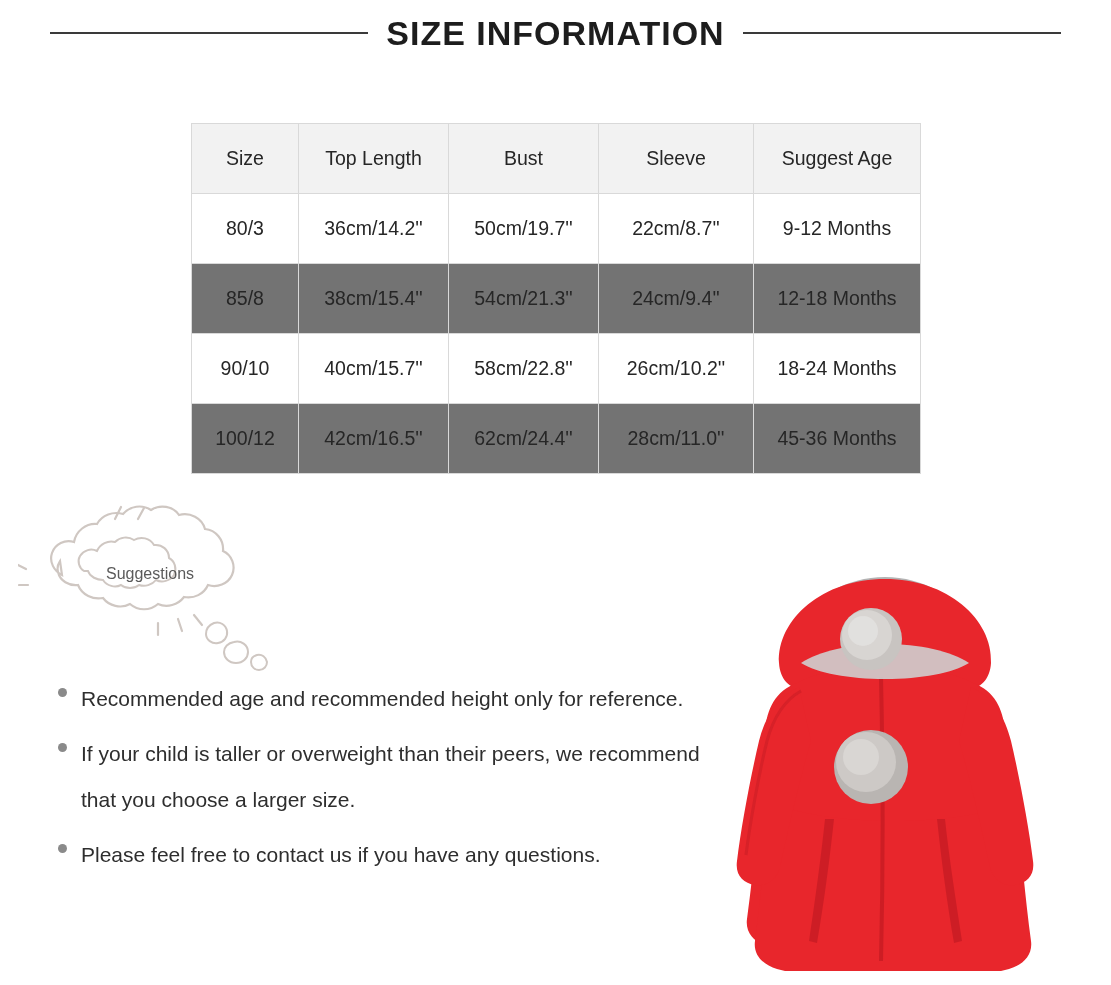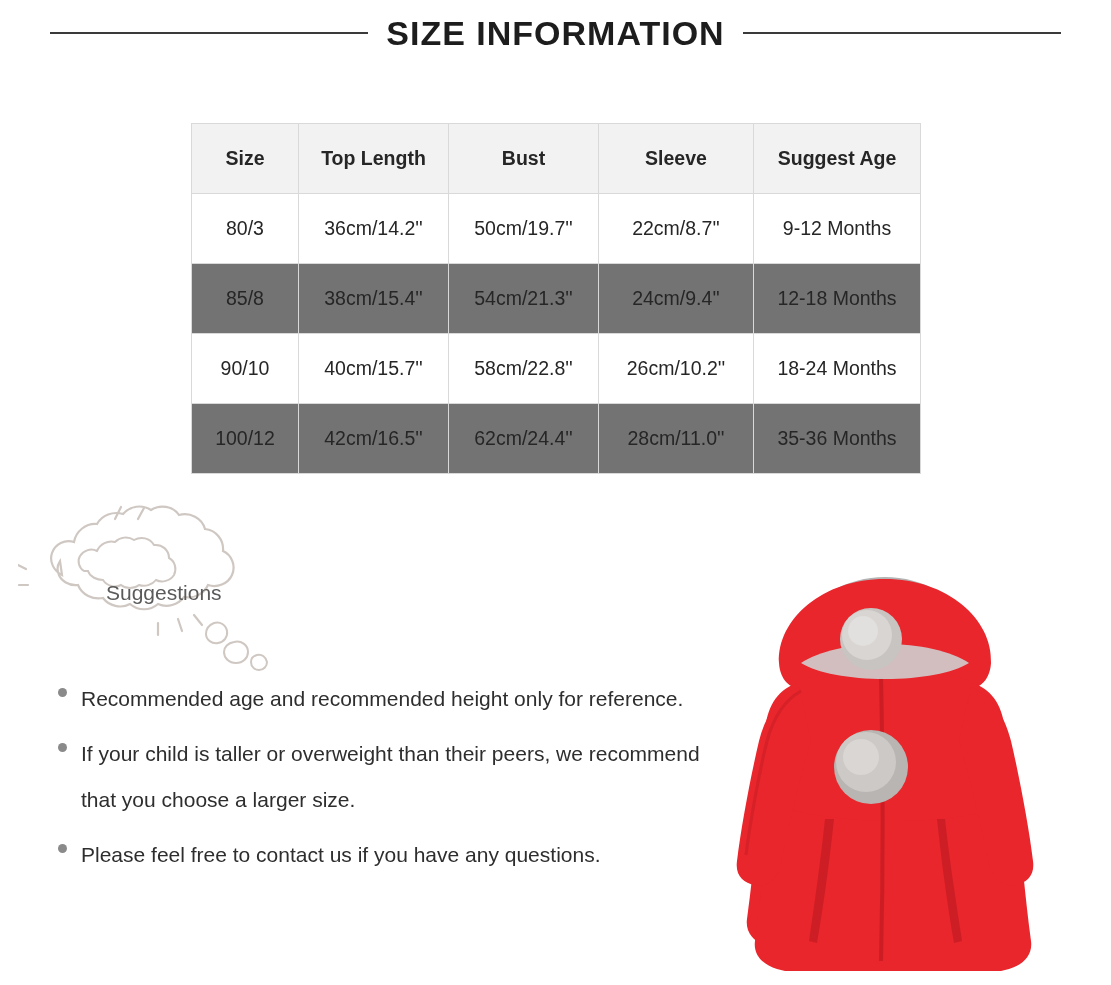--- a/index.html
+++ b/index.html
@@ -58,21 +58,21 @@
     text-align: center;
     font-size: 19.5px;
     color: #262626;
     height: 69px;
     padding: 0 4px;
     font-weight: normal;
     font-family: "Liberation Sans", sans-serif;
   }
   table.size-table thead th {
     background: #f2f2f2;
-    font-weight: bold;
+    font-weight: normal;
   }
   table.size-table tbody tr.alt td {
     background: #737373;
   }
   table.size-table tbody tr td {
     background: #ffffff;
   }
   col.c0 { width: 107px; }
   col.c1 { width: 150px; }
   col.c2 { width: 150px; }
@@ -84,22 +84,22 @@
     position: absolute;
     left: 18px;
     top: 505px;
     width: 300px;
     height: 185px;
   }
   .cloud svg { display: block; }
   .cloud-label {
     position: absolute;
     left: 88px;
-    top: 76px;
-    font-size: 21px;
+    top: 60px;
+    font-size: 16px;
     color: #5a5a5a;
     font-family: "Liberation Sans", sans-serif;
   }
 
   
   .notes {
     position: absolute;
     left: 58px;
     top: 676px;
     width: 660px;
@@ -182,21 +182,21 @@
         <td>40cm/15.7''</td>
         <td>58cm/22.8''</td>
         <td>26cm/10.2''</td>
         <td>18-24 Months</td>
       </tr>
       <tr class="alt">
         <td>100/12</td>
         <td>42cm/16.5''</td>
         <td>62cm/24.4''</td>
         <td>28cm/11.0''</td>
-        <td>35-36 Months</td>
+        <td>45-36 Months</td>
       </tr>
     </tbody>
   </table>
 </div>
 
 <div class="cloud">
   <svg width="300" height="185" viewBox="0 0 300 185" fill="none" xmlns="http://www.w3.org/2000/svg">
 
     <path d="M44 70c-8-4-13-13-10-22 3-9 13-14 22-11 2-11 12-19 23-18 5-9 16-13 26-10 7-8 19-10 28-4 9-6 22-4 28 5 11-3 23 3 26 14 11 1 19 11 18 22 9 4 13 15 9 24-4 9-15 13-24 10-4 9-14 14-24 12-6 8-17 11-26 7-8 7-20 7-28 0-9 5-21 2-27-6-10 2-21-3-25-13-9 1-18-4-20-13-1-4 0-8 2-11z" stroke="#cfc7c2" stroke-width="2.2" fill="none"></path>
 

